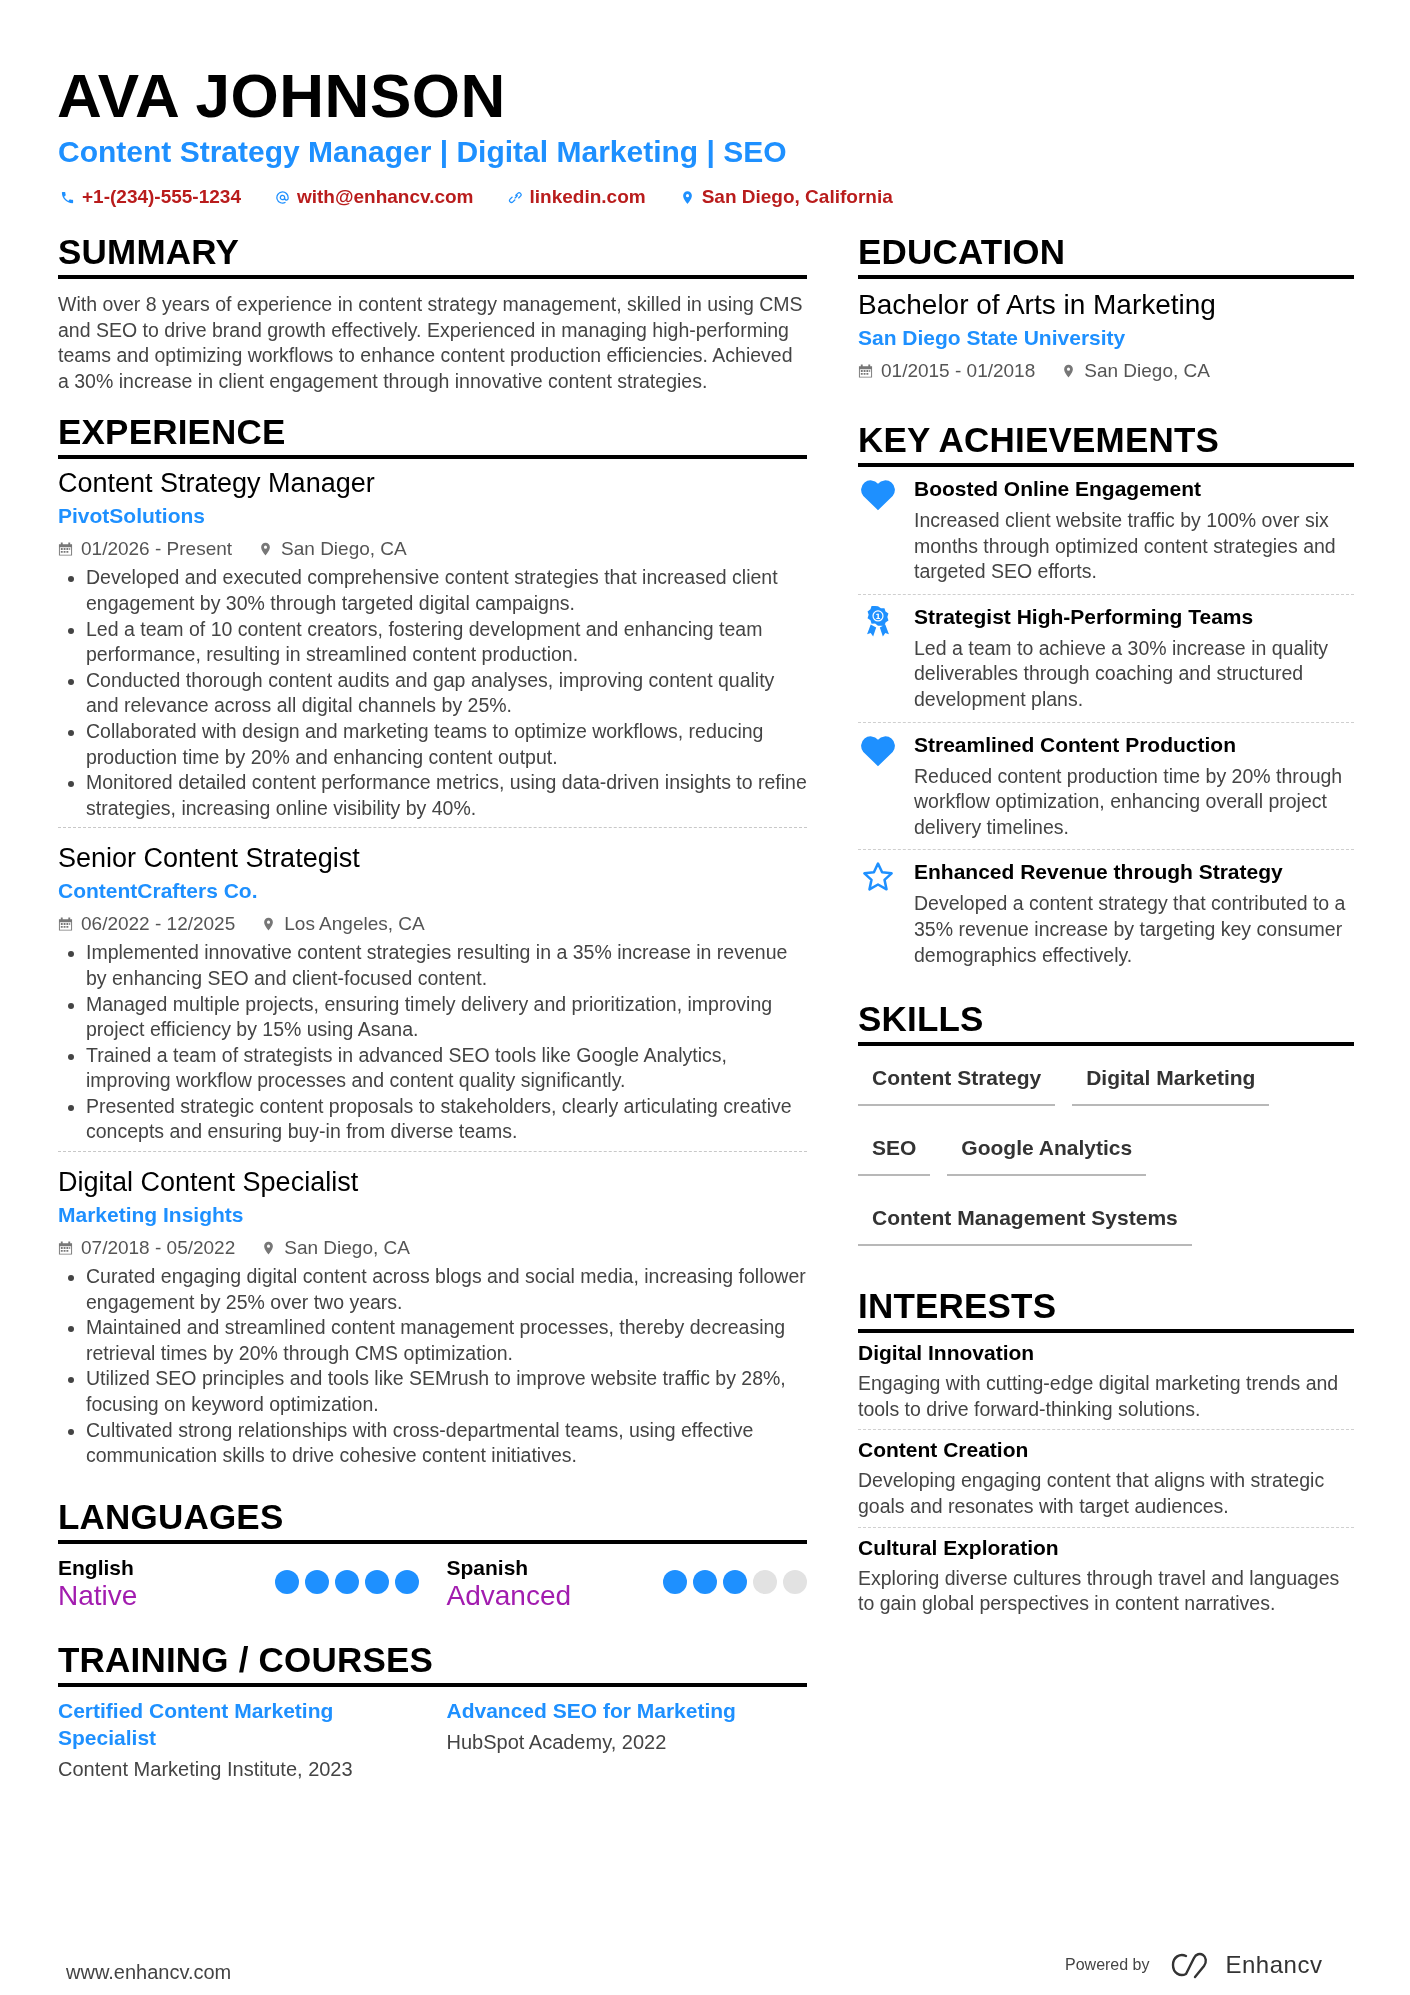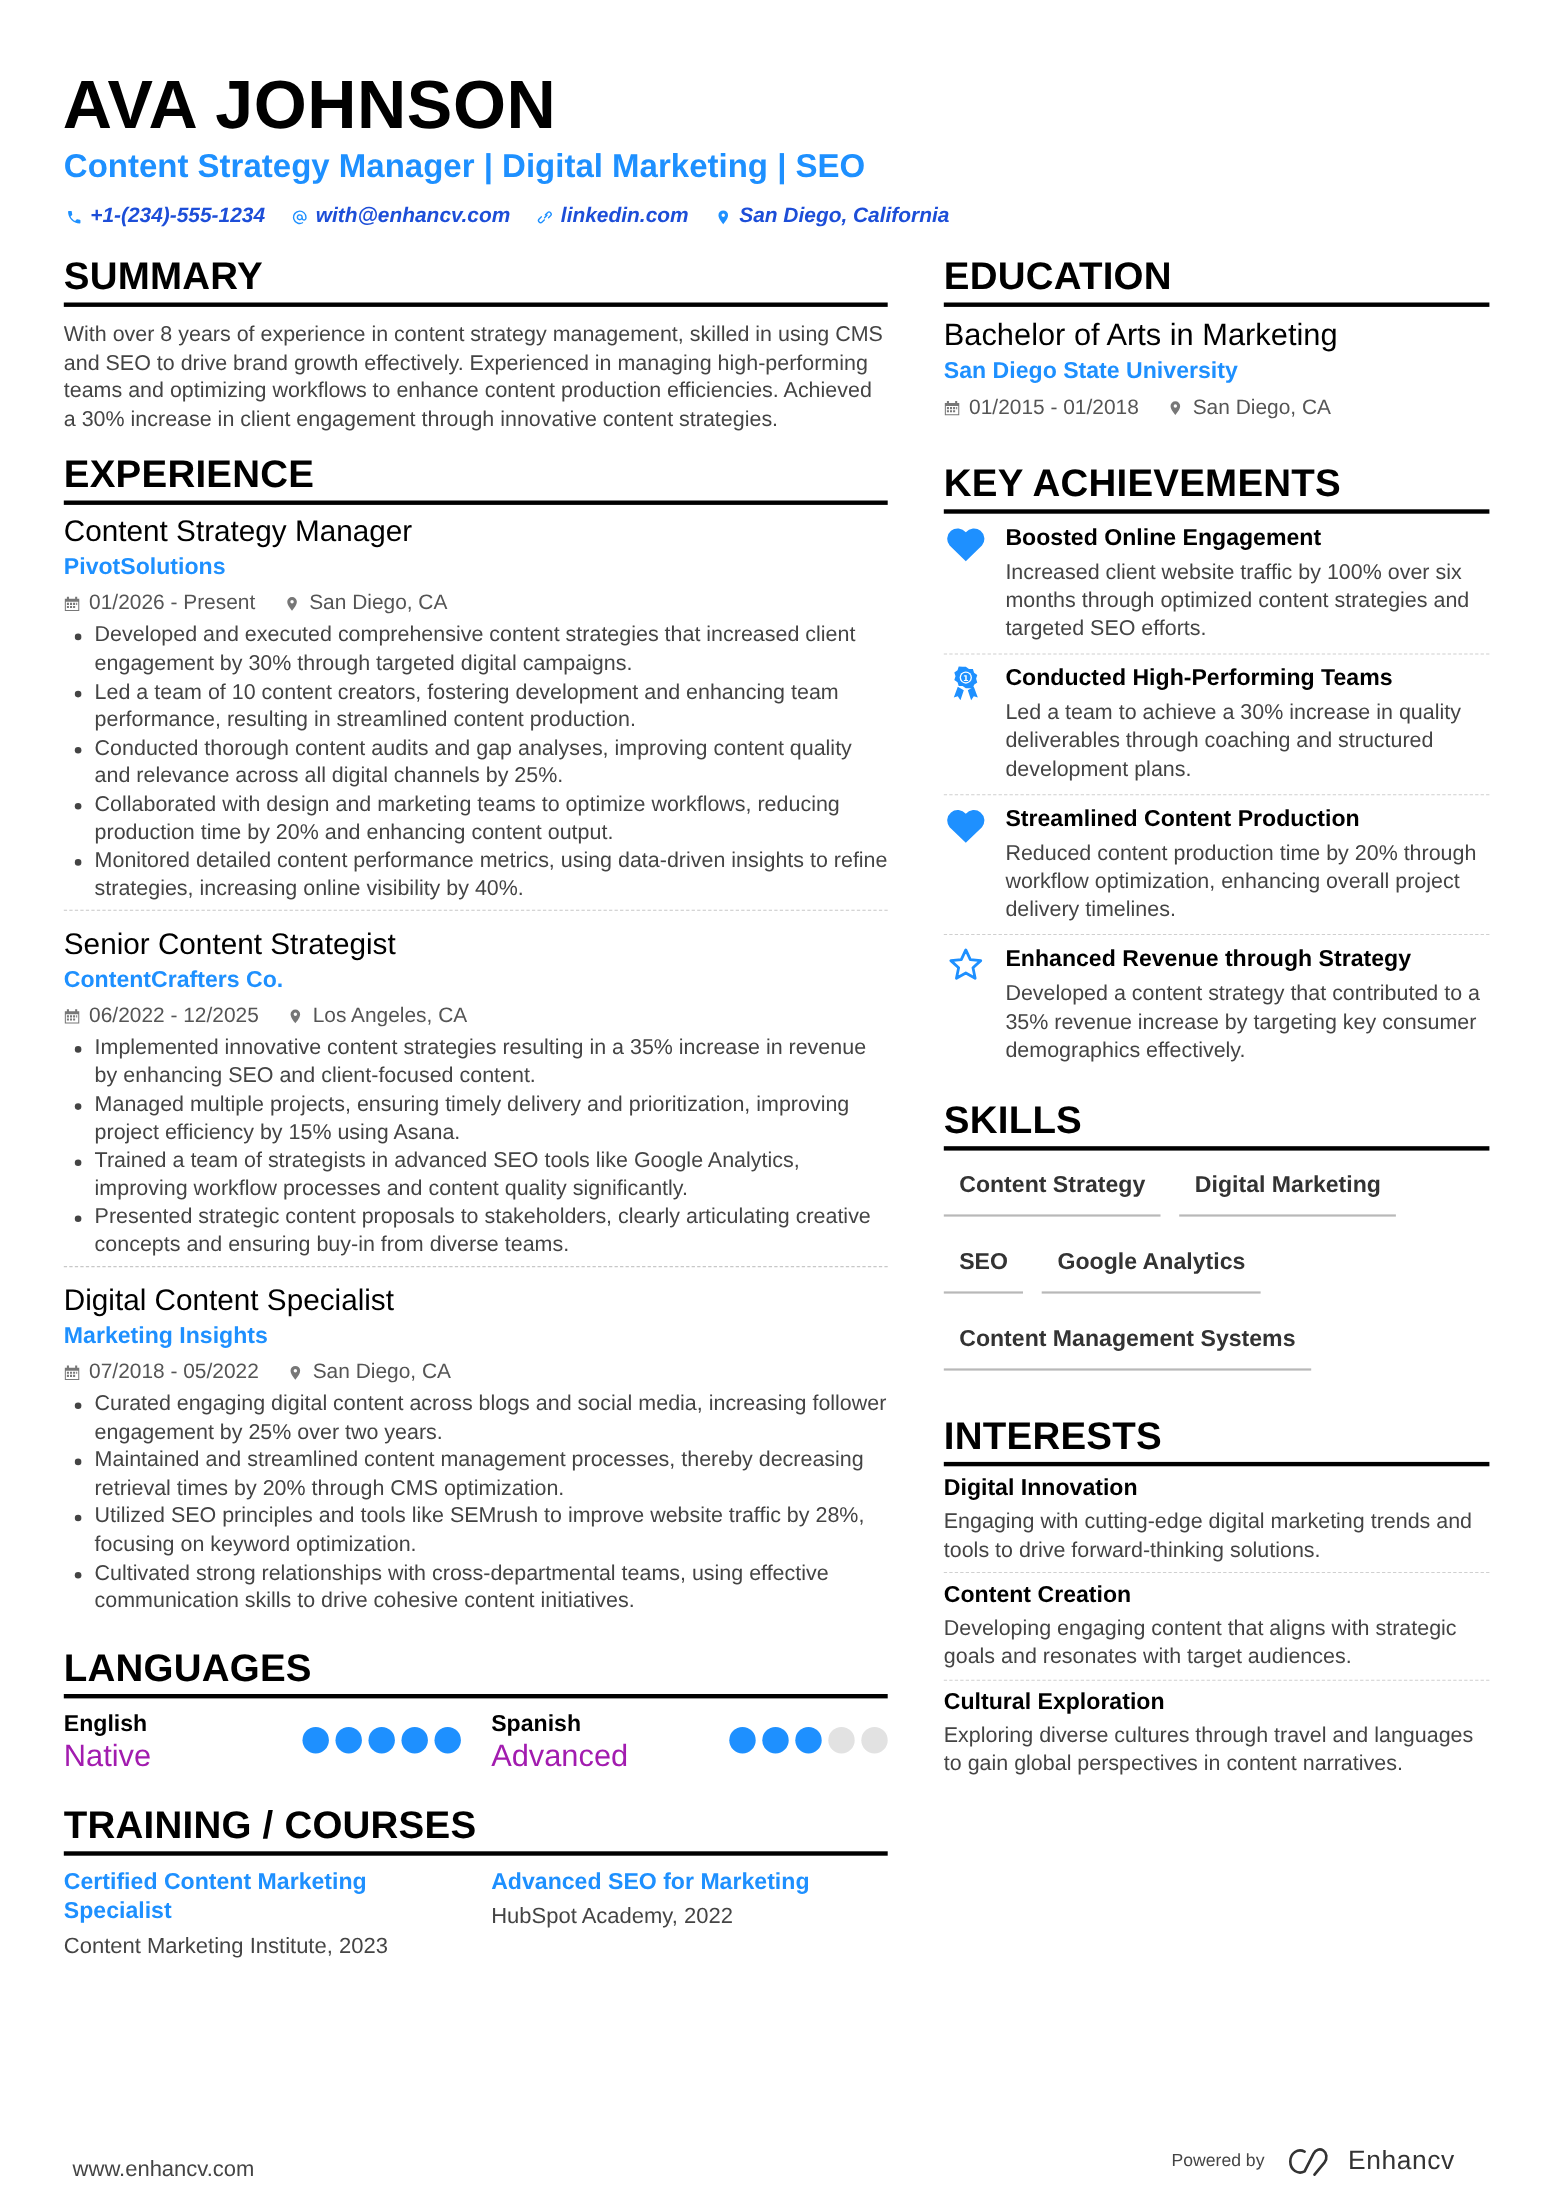--- a/index.html
+++ b/index.html
@@ -4,21 +4,21 @@
 <style>
   * { box-sizing: border-box; margin: 0; padding: 0; }
   html, body { width: 1410px; height: 1995px; background: #ffffff; }
   body { position: relative; font-family: "Liberation Sans", "DejaVu Sans", sans-serif; color: #333; overflow: hidden; }
 
   .page { position: absolute; left: 0; top: 16px; width: 1410px; height: 1507px; }
 
   
   .name { position: absolute; left: 57px; top: 44px; font-size: 62px; font-weight: 700; color: #000; letter-spacing: 0.5px; line-height: 72px; }
   .headline { position: absolute; left: 58px; top: 116px; font-size: 30px; font-weight: 700; color: #1e90ff; line-height: 40px; }
-  .contacts { position: absolute; left: 60px; top: 168px; display: flex; align-items: center; gap: 24px; font-size: 19px; font-weight: 700; color: #1d4ed8; line-height: 26px; font-style: italic; }
+  .contacts { position: absolute; left: 60px; top: 168px; display: flex; align-items: center; gap: 34px; font-size: 19px; font-weight: 700; color: #b91c1c; line-height: 26px; }
   .contact { display: flex; align-items: center; gap: 7px; }
   .contact svg { width: 15px; height: 15px; fill: #1e90ff; }
 
   
   .col-left { position: absolute; left: 58px; top: 216px; width: 749px; }
   .col-right { position: absolute; left: 858px; top: 216px; width: 496px; }
 
   .section-title { font-size: 35px; font-weight: 700; color: #000; line-height: 40px; letter-spacing: 0.2px; }
   .section-rule { height: 4px; background: #000; margin-top: 3px; }
 
@@ -292,21 +292,21 @@
         <div class="ach-icon">
           <svg viewBox="0 0 24 28">
               <path fill="#1e90ff" d="M12 1l2.4 1.7 2.9-.1.9 2.8 2.4 1.7-.9 2.8.9 2.8-2.4 1.7-.9 2.8-2.9-.1L12 17l-2.4-1.7-2.9.1-.9-2.8-2.4-1.7.9-2.8-.9-2.8 2.4-1.7.9-2.8 2.9.1z"></path>
               <circle cx="12" cy="9" r="4.6" fill="#fff"></circle>
               <circle cx="12" cy="9" r="3.6" fill="#1e90ff"></circle>
               <text x="12" y="11.3" font-size="6" text-anchor="middle" fill="#fff" font-family="DejaVu Sans, sans-serif" font-weight="700">1</text>
               <path fill="#1e90ff" d="M6 16l-3 8 3-1 2 3 2.5-7.5zM18 16l3 8-3-1-2 3-2.5-7.5z"></path>
             </svg>
         </div>
         <div>
-          <div class="ach-title">Conducted High-Performing Teams</div>
+          <div class="ach-title">Strategist High-Performing Teams</div>
           <div class="ach-desc">Led a team to achieve a 30% increase in quality deliverables through coaching and structured development plans.</div>
         </div>
       </div>
 
       <div class="ach">
         <div class="ach-icon">
           <svg viewBox="0 0 24 22">
               <path fill="#1e90ff" d="M12 21.5 2.5 12.3A5.9 5.9 0 0 1 12 4.4a5.9 5.9 0 0 1 9.5 7.9L12 21.5z"></path>
             </svg>
         </div>

